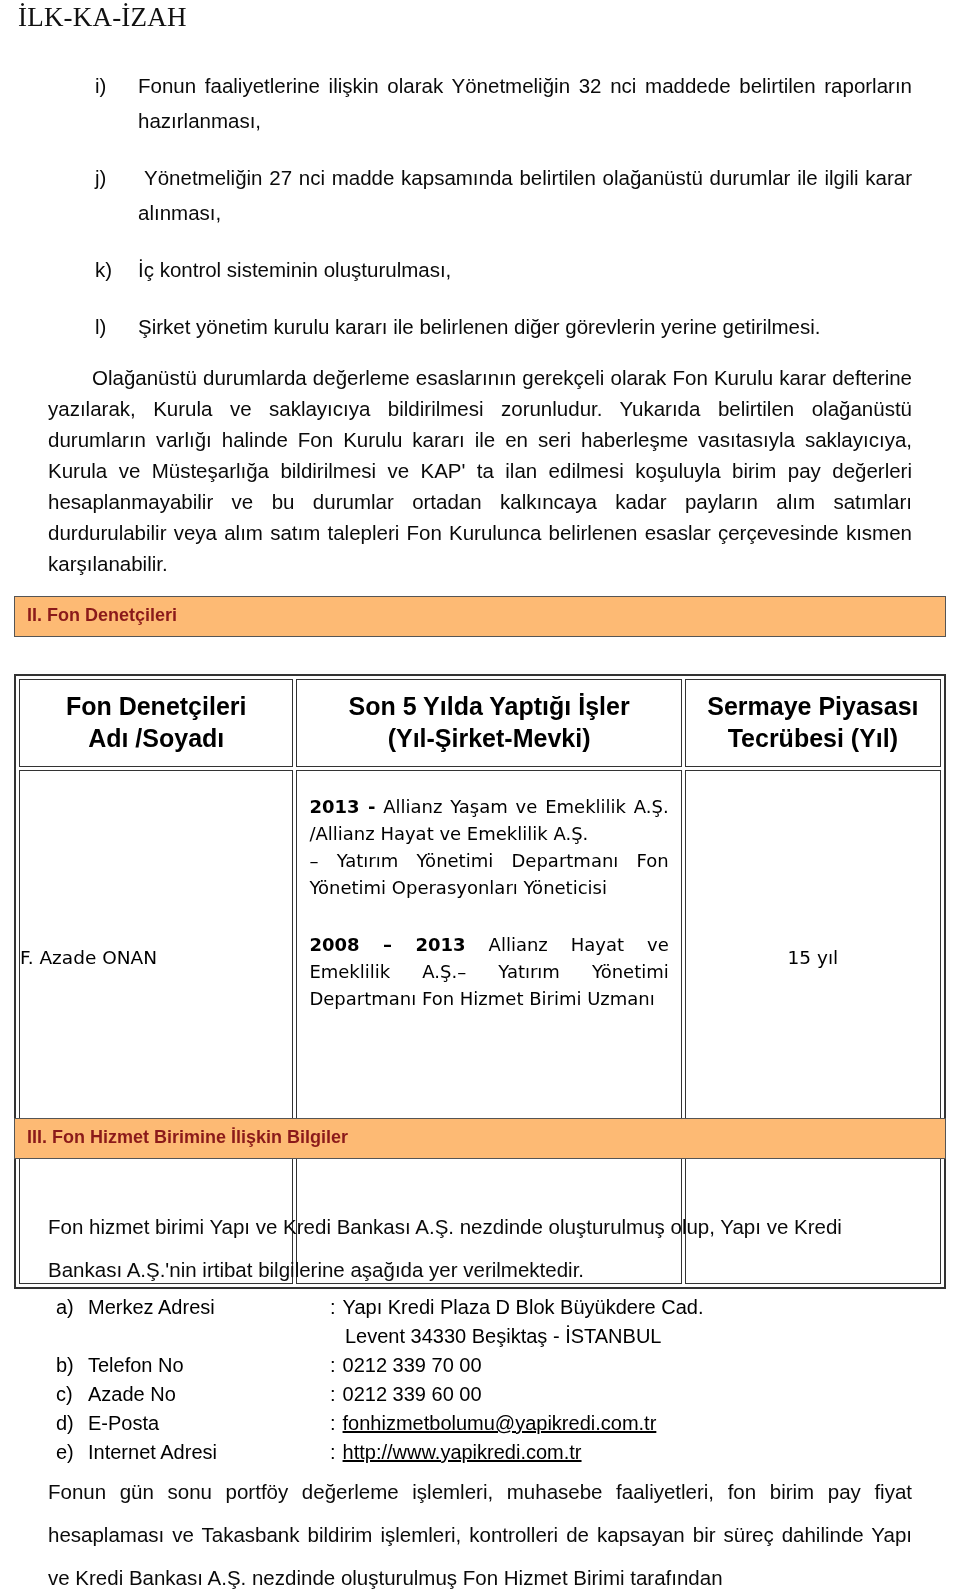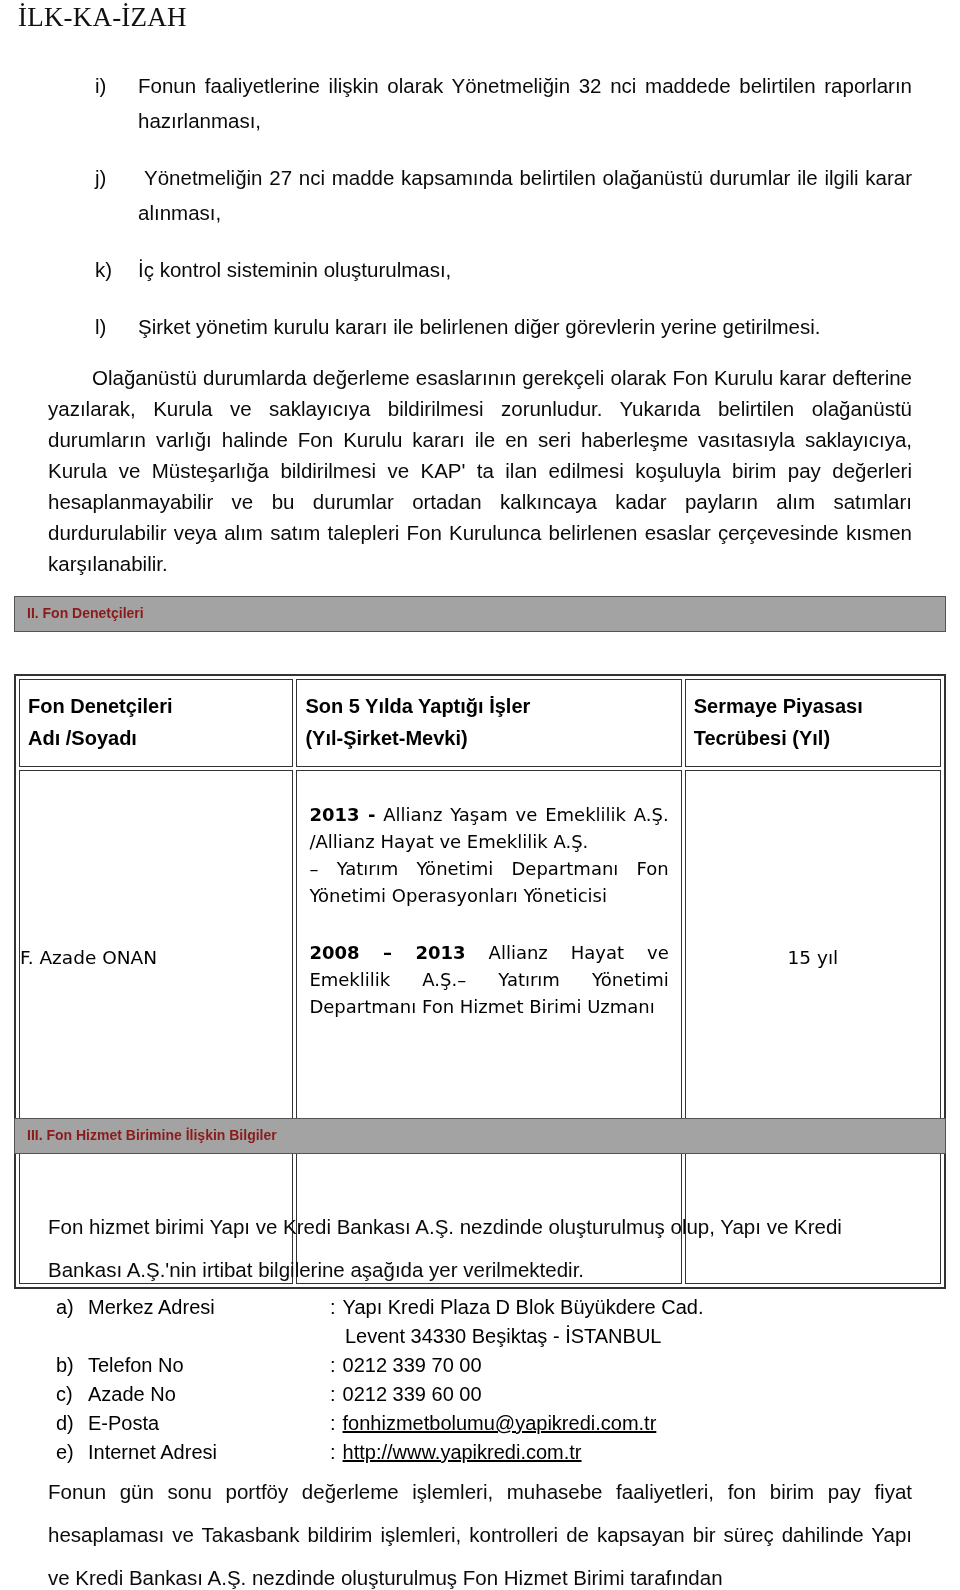--- a/index.html
+++ b/index.html
@@ -89,24 +89,24 @@
     line-height: 43px;
   }
 
   
   .section-heading {
     position: absolute;
     left: 14px;
     width: 932px;
     box-sizing: border-box;
     border: 1.5px solid #555;
-    background: #a3a3a3;
+    background: #fdba74;
     color: #8B1A1A;
     font-weight: bold;
-    font-size: 14px;
+    font-size: 18px;
     padding: 8px 12px 10px 12px;
   }
   #heading-section-ii  { top: 596px; }
   #heading-section-iii { top: 1118px; }
 
   
   #auditors-table {
     position: absolute;
     left: 14px;
     top: 674px;
@@ -118,23 +118,23 @@
     border: 2px solid #333;
   }
   #auditors-table td,
   #auditors-table th {
     border: 1.5px solid #333;
     background: #ffffff;
     vertical-align: top;
     padding: 6px 10px;
   }
   #auditors-table th {
-    text-align: left;
+    text-align: center;
     font-weight: bold;
-    font-size: 20px;
+    font-size: 25px;
     line-height: 32px;
     padding: 10px 8px 12px 8px;
     white-space: pre-line;
   }
   .col-name  { width: 272px; }
   .col-works { width: 382px; }
   .col-exp   { width: 254px; }
 
   #auditors-table td.cell-name {
     font-family: "DejaVu Sans", sans-serif;
@@ -143,21 +143,21 @@
     padding-top: 176px;
     padding-left: 0;
     height: 330px;
   }
   #auditors-table td.cell-works {
     font-family: "DejaVu Sans", sans-serif;
     font-size: 18px;
     line-height: 27px;
     text-align: justify;
     text-justify: inter-word;
-    padding-top: 30px;
+    padding-top: 22px;
     padding-left: 12px;
     padding-right: 12px;
   }
   #auditors-table td.cell-exp {
     font-family: "DejaVu Sans", sans-serif;
     font-size: 18.5px;
     text-align: center;
     padding-top: 176px;
   }
   .job-block { margin: 0 0 30px 0; }

